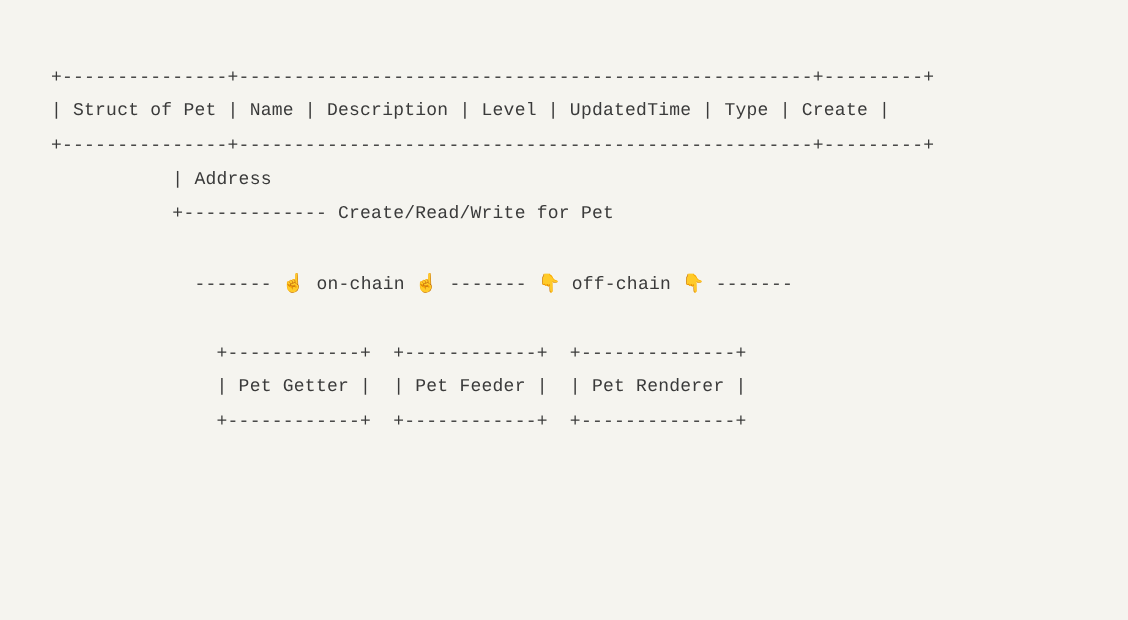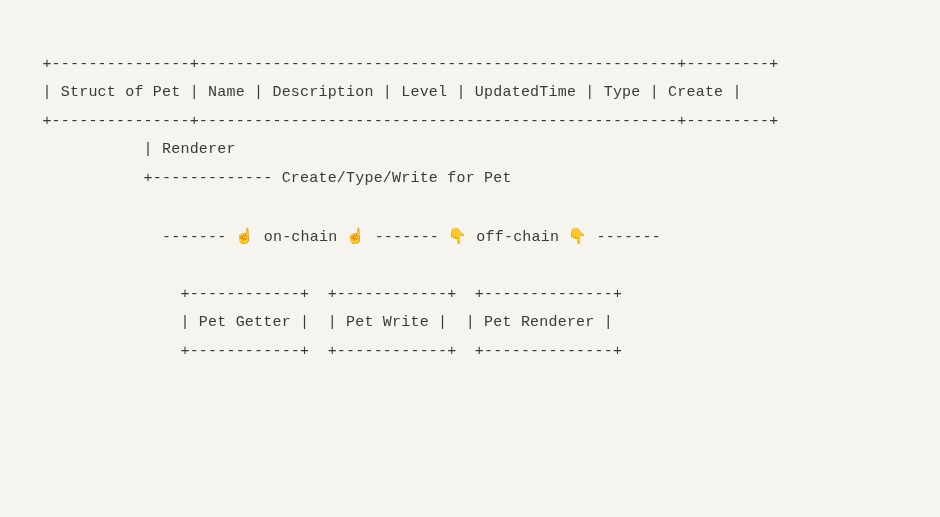--- a/index.html
+++ b/index.html
@@ -20,21 +20,21 @@
     font-family: "Segoe UI Emoji", "Apple Color Emoji", "Noto Color Emoji", sans-serif;
   }
 </style>
 </head>
 <body>
 
 <div class="ascii-diagram">
 <span>  +---------------+----------------------------------------------------+---------+</span>
 <span>  | Struct of Pet | Name | Description | Level | UpdatedTime | Type | Create |</span>
 <span>  +---------------+----------------------------------------------------+---------+</span>
-<span>             | Renderer</span>
-<span>             +------------- Create/Type/Write for Pet</span>
+<span>             | Address</span>
+<span>             +------------- Create/Read/Write for Pet</span>
 
 <span>               ------- </span><span class="emoji">☝️</span><span> on-chain </span><span class="emoji">☝️</span><span> ------- </span><span class="emoji">👇</span><span> off-chain </span><span class="emoji">👇</span><span> -------</span>
 
 <span>                 +------------+  +------------+  +--------------+</span>
-<span>                 | Pet Getter |  | Pet Write |  | Pet Renderer |</span>
+<span>                 | Pet Getter |  | Pet Feeder |  | Pet Renderer |</span>
 <span>                 +------------+  +------------+  +--------------+</span>
 </div>
 
 </body></html>

